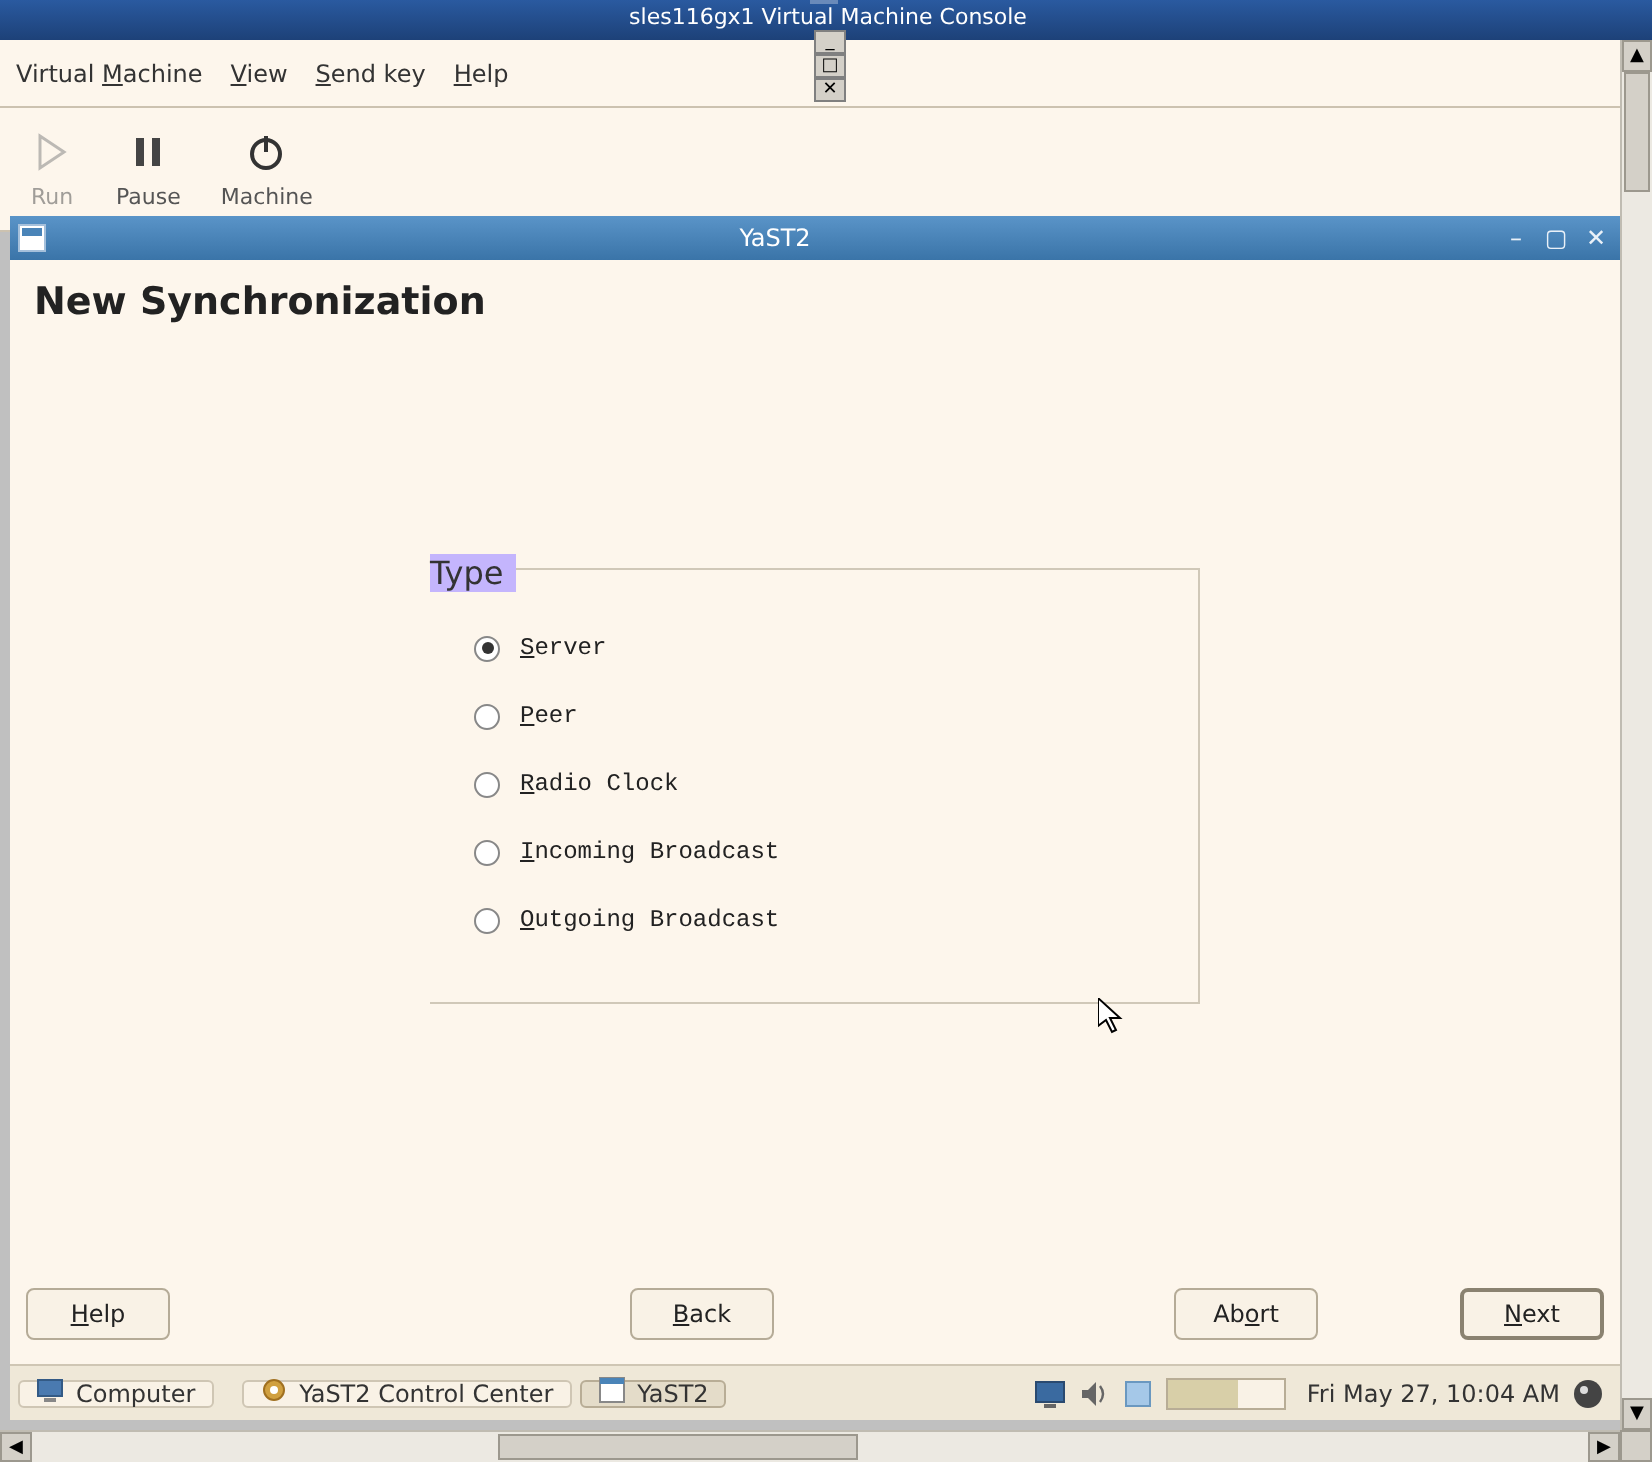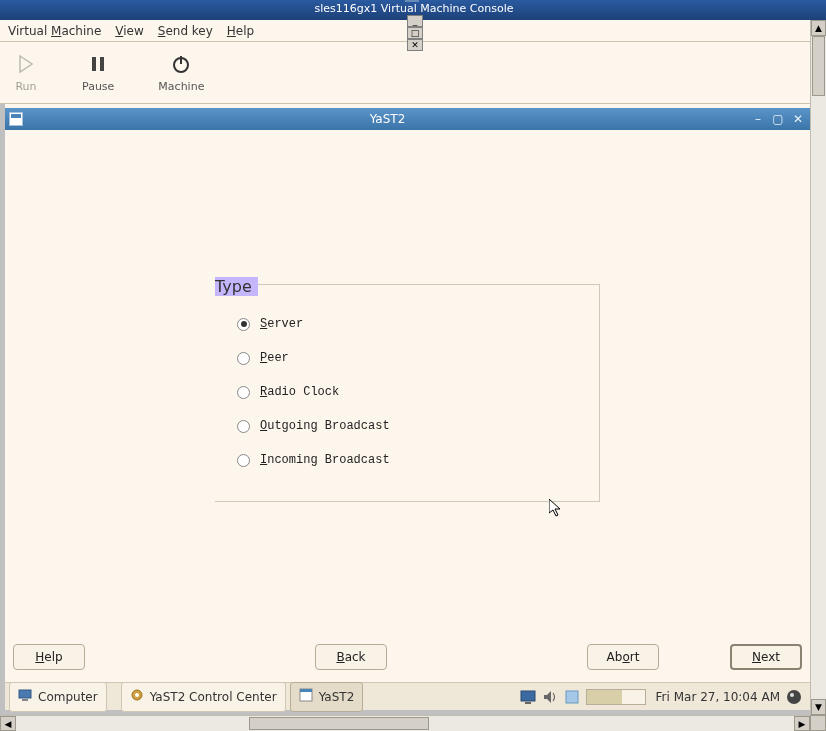--- a/index.html
+++ b/index.html
@@ -37,42 +37,42 @@
     background: #d4d0c8;
     border: 1px solid #808080;
     margin-left: 2px;
     display: flex; align-items: center; justify-content: center;
     font-size: 9px; color: #000;
     cursor: pointer;
   }
 
   
   .vm-menubar {
-    height: 22px;
+    height: 34px;
     background: #fdf6ec;
     border-bottom: 1px solid #ccc2b0;
     display: flex;
     align-items: center;
     padding: 0 8px;
     gap: 14px;
     font-size: 12px;
     color: #333;
   }
   .vm-menubar span { cursor: pointer; }
   .vm-menubar u { text-decoration: underline; }
 
   
   .vm-toolbar {
     height: 62px;
     background: #fdf6ec;
     border-bottom: 1px solid #ccc2b0;
     display: flex;
     align-items: center;
     padding: 4px 14px;
-    gap: 44px;
+    gap: 20px;
   }
   .vm-tool {
     display: flex;
     flex-direction: column;
     align-items: center;
     gap: 4px;
     font-size: 11px;
     color: #555;
     cursor: pointer;
   }
@@ -223,21 +223,21 @@
     background: #efe8d8;
     border-top: 1px solid #cfc6b4;
     display:flex;
     align-items:center;
     padding: 0 4px;
     gap: 4px;
     font-size: 12px;
     color: #333;
   }
   .task-btn {
-    height: 30px;
+    height: 14px;
     display:flex; align-items:center;
     gap:6px; padding:0 8px;
     border:1px solid #cfc6b4;
     border-radius:3px;
     background:#f9f2e6;
     cursor:pointer;
   }
   .task-btn.active {
     background:#e4dcc9;
     border-color:#b8ad96;
@@ -359,43 +359,44 @@
   <div class="inner-window">
     <div class="inner-titlebar">
       <div class="inner-icon"></div>
       <div class="spacer">YaST2</div>
       <div class="wbtn">–</div>
       <div class="wbtn">▢</div>
       <div class="wbtn">✕</div>
     </div>
 
     <div class="yast-content">
+      <div class="page-title">New Synchronization</div>
 
       <div class="type-group">
         <div class="legend">Type</div>
 
         <div class="radio-row">
           <div class="radio checked"></div>
           <span><u>S</u>erver</span>
         </div>
         <div class="radio-row">
           <div class="radio"></div>
           <span><u>P</u>eer</span>
         </div>
         <div class="radio-row">
           <div class="radio"></div>
           <span><u>R</u>adio Clock</span>
         </div>
         <div class="radio-row">
           <div class="radio"></div>
-          <span><u>O</u>utgoing Broadcast</span>
+          <span><u>I</u>ncoming Broadcast</span>
         </div>
         <div class="radio-row">
           <div class="radio"></div>
-          <span><u>I</u>ncoming Broadcast</span>
+          <span><u>O</u>utgoing Broadcast</span>
         </div>
       </div>
 
       <div class="bottom-buttons">
         <div class="btn"><u>H</u>elp</div>
         <div class="btn btn-gap-small"><u>B</u>ack</div>
         <div class="btn btn-gap-mid">Ab<u>o</u>rt</div>
         <div class="btn primary btn-right"><u>N</u>ext</div>
       </div>
     </div>
@@ -443,21 +444,21 @@
             <polygon points="1,5 4,5 8,1 8,13 4,9 1,9" fill="#666"></polygon>
             <path d="M10 3 Q13 7 10 11" fill="none" stroke="#666" stroke-width="1.2"></path>
           </svg>
       </div>
       <div class="tray-icon">
         <svg width="14" height="14" viewBox="0 0 14 14">
             <rect x="1" y="1" width="12" height="12" fill="#a5c8e8" stroke="#6a98c0"></rect>
           </svg>
       </div>
       <div class="meter"></div>
-      <span class="clock">Fri Mar 27, 10:04 AM</span>
+      <span class="clock">Fri May 27, 10:04 AM</span>
       <div class="tray-icon">
         <svg width="16" height="16" viewBox="0 0 16 16">
             <circle cx="8" cy="8" r="7" fill="#444"></circle>
             <circle cx="6" cy="6" r="2" fill="#ddd"></circle>
           </svg>
       </div>
     </div>
   </div>
 
   <svg class="cursor" style="left:544px; top:395px;" viewBox="0 0 14 20">

